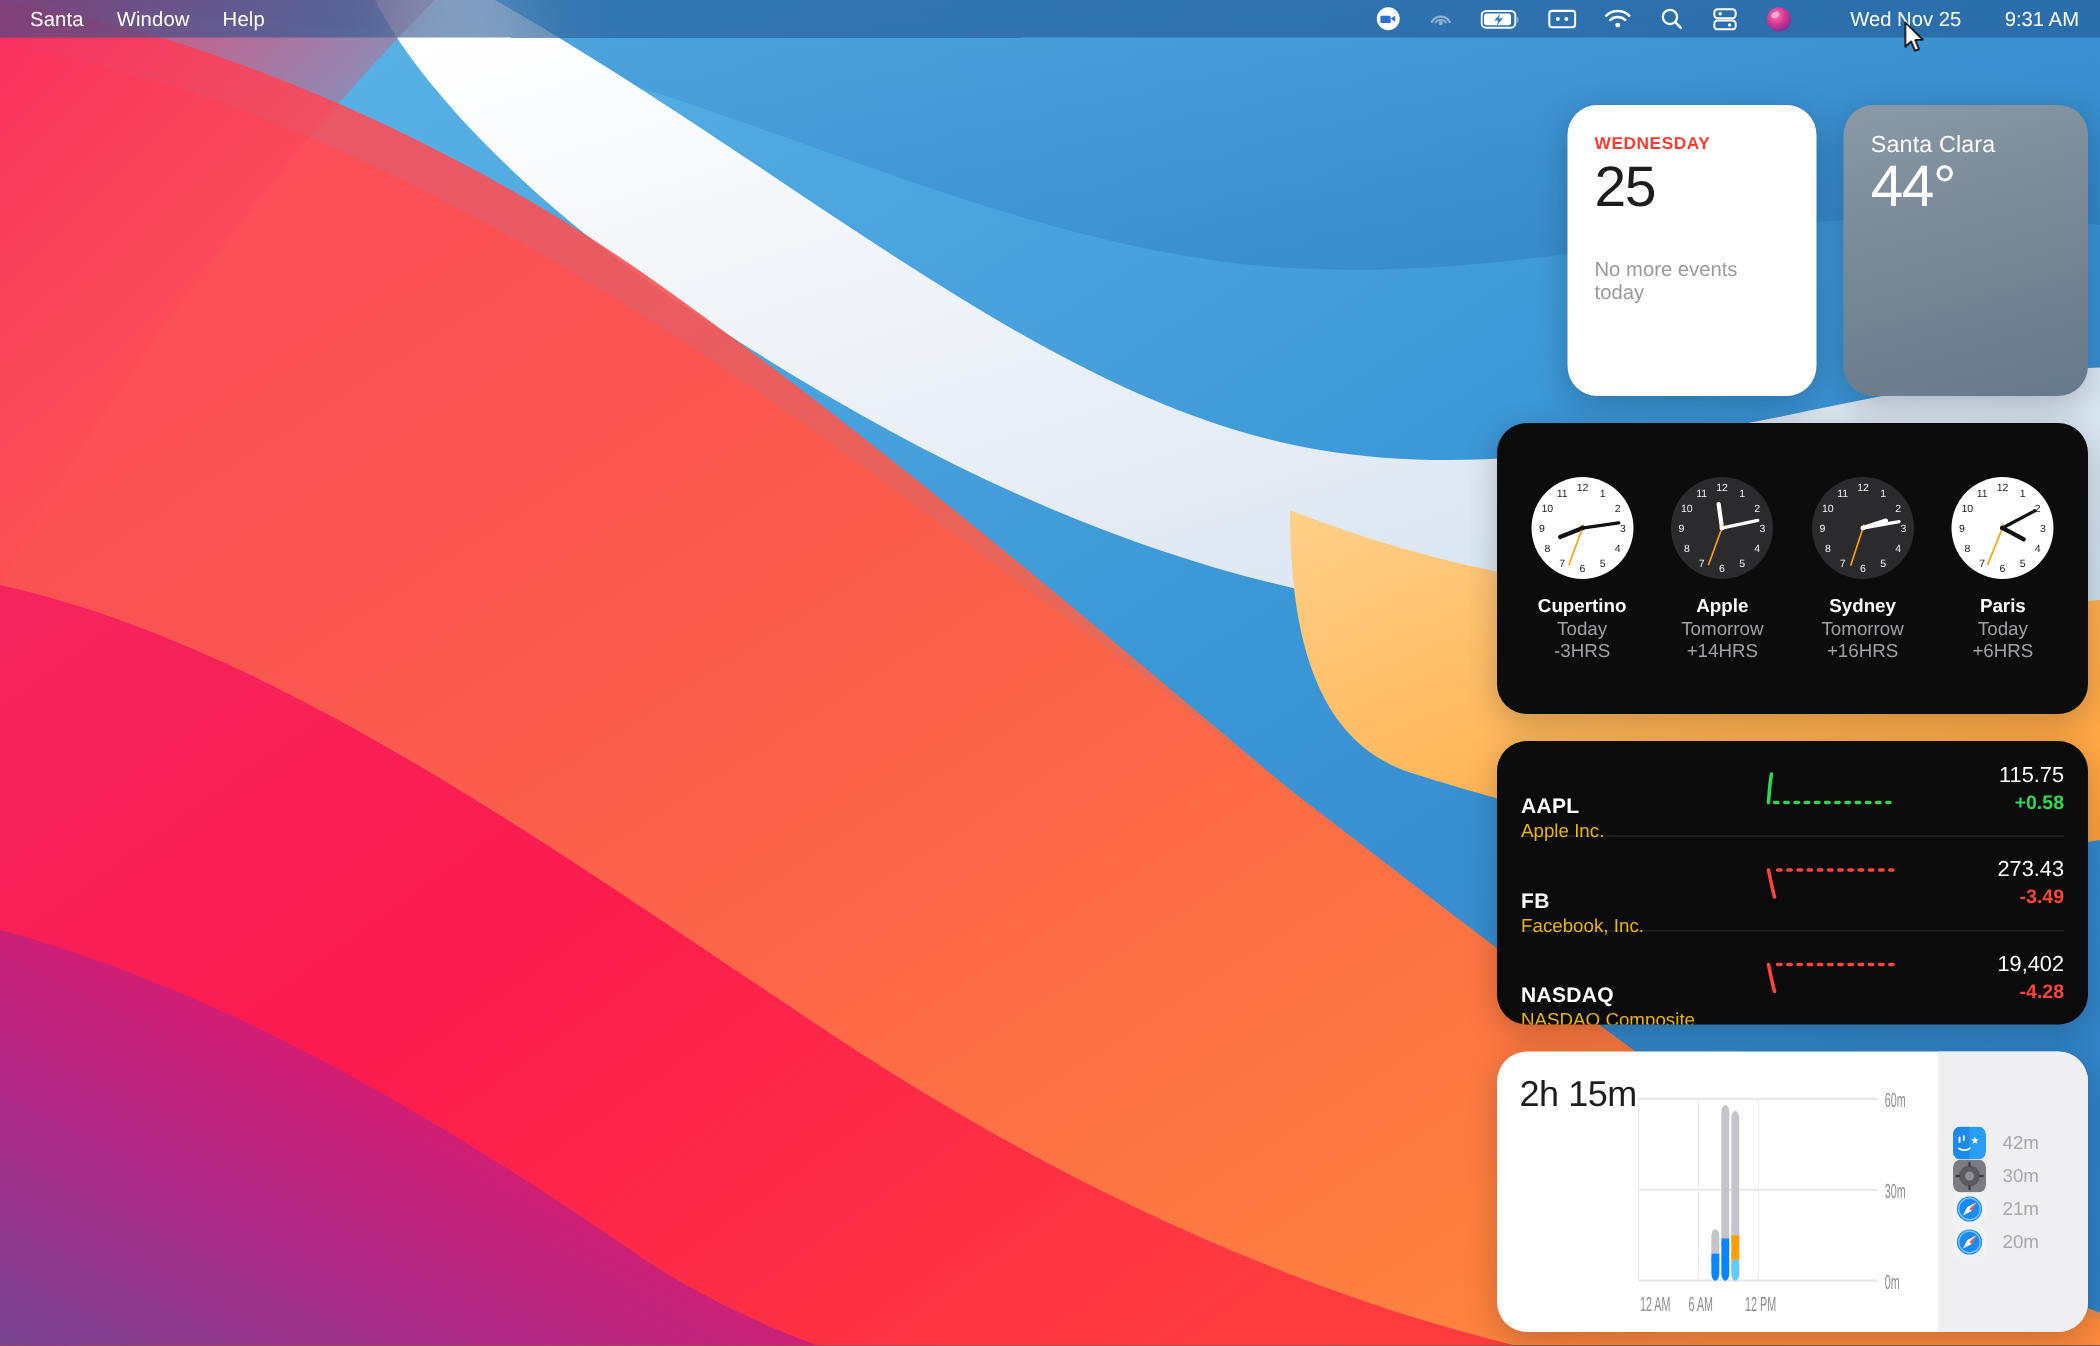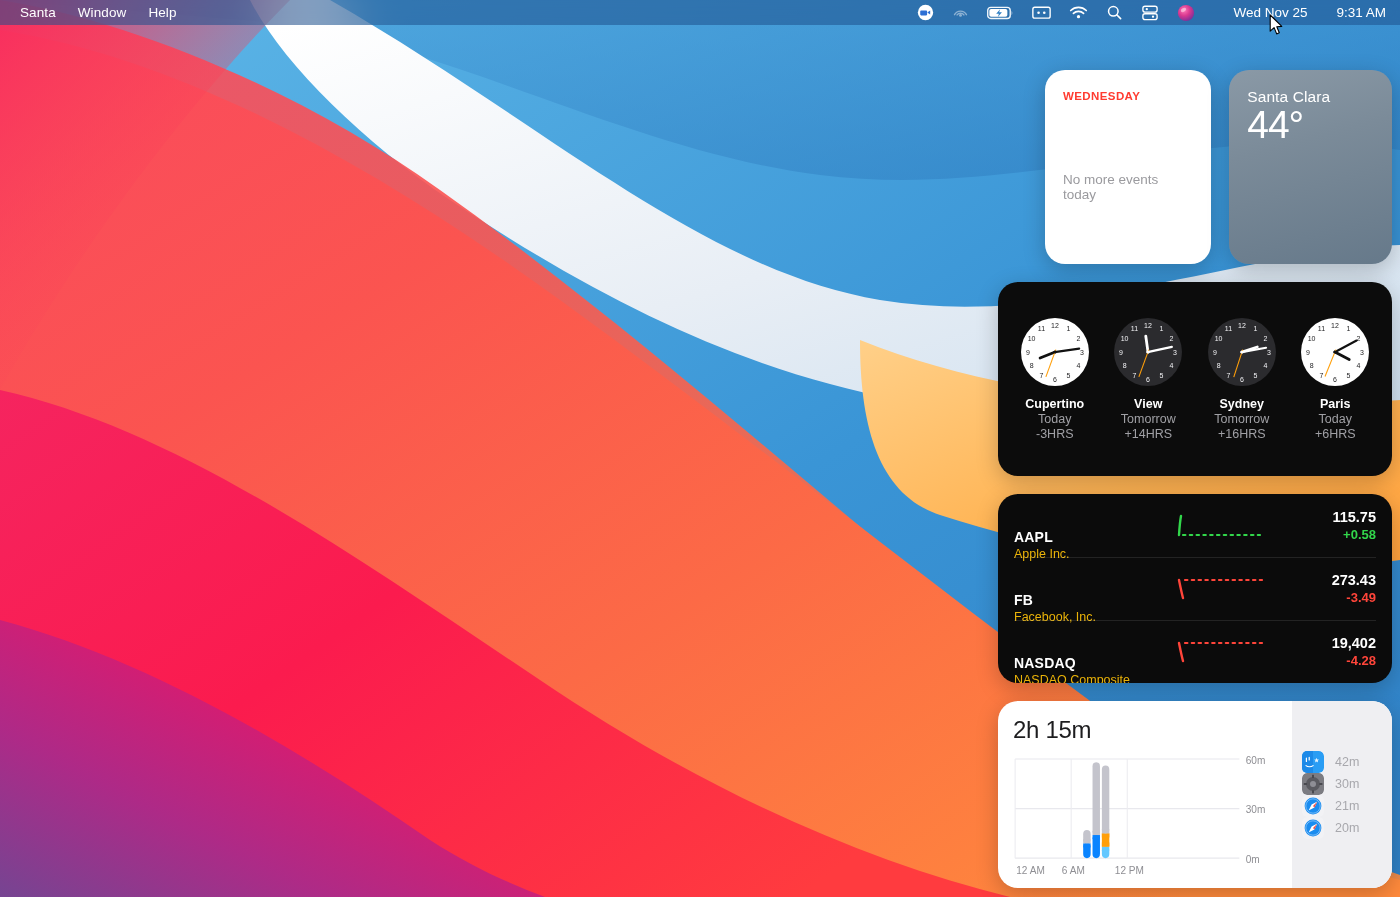--- a/index.html
+++ b/index.html
@@ -112,28 +112,28 @@
   }
   .stock-row + .stock-row::before {
     content:""; position:absolute; top:0; left:16px; right:16px;
     height:1px; background:rgba(255,255,255,0.10);
   }
   .stock-left { width:130px;margin-top:38px; }
   .stock-sym { font-size:14px; font-weight:bold; color:#fff; letter-spacing:.2px; }
   .stock-name { font-size:12.5px; color:#eab308; margin-top:2px; }
   .stock-spark { flex:1; display:flex; align-items:center; justify-content:center; }
   .stock-right { text-align:right; min-width:78px; }
-  .stock-price { font-size:14.5px; font-weight:bold; color:#fff; }
+  .stock-price { font-size:14.5px; font-weight:normal; color:#fff; }
   .stock-chg { font-size:13px; font-weight:bold; margin-top:2px; }
 
   
   .w-screentime {
     background:#fff; height:187px; display:flex;
   }
-  .st-main { flex:1; padding:15px 8px 10px 15px; display:flex; flex-direction:column; }
+  .st-main { flex:1; padding:15px 8px 10px 15px; display:flex; }
   .st-total { font-size:24px; color:#1d1d1f; font-weight:400; letter-spacing:-.3px; }
   .st-chart { flex:1; position:relative; margin-top:8px; }
   .st-chart svg { display:block; width:100%; height:100%; }
   .st-side {
     width:100px; background:#efeff2;
     display:flex; flex-direction:column;
     justify-content:center; 
     padding:10px 0 10px 10px;
   }
   .st-app { display:flex; align-items:center; gap:11px; }
@@ -293,20 +293,21 @@
       <div class="status-text" id="clock-time">9:31 AM</div>
     </div>
   </div>
 
   <div id="notification-center">
 
     <div class="row-2">
 
       <div class="widget w-calendar">
         <div class="cal-weekday">WEDNESDAY</div>
+        <div class="cal-daynum">25</div>
         <div class="cal-events">No more events today</div>
       </div>
 
       <div class="widget w-weather">
         <div class="wx-city">Santa Clara</div>
         <div class="wx-temp">44°</div>
       </div>
     </div>
 
     <div class="widget w-clocks" id="clocks-widget">
@@ -363,21 +364,21 @@
           </g>
           <g transform="rotate(78 35 35)">
             <rect x="33.9" y="9.5" width="2.2" height="27" rx="1.1" fill="#ffffff"></rect>
           </g>
           <g transform="rotate(200 35 35)">
             <rect x="34.5" y="8.5" width="1.1" height="29" fill="#ff9f0a"></rect>
           </g>
           <circle cx="35" cy="35" r="1.6" fill="#ffffff"></circle>
         </svg>
       </div>
-      <div class="clock-city">View</div>
+      <div class="clock-city">Apple</div>
       <div class="clock-day">Tomorrow</div>
       <div class="clock-off">+14HRS</div>
     </div>
         <div class="clock-cell">
       <div class="clock-face">
         <svg width="70" height="70" viewBox="0 0 70 70">
           <circle cx="35" cy="35" r="34" fill="#2b2b2e"></circle>
           <text x="48.5" y="14.2" font-size="7" font-family="Liberation Sans, sans-serif" fill="#f2f2f5" text-anchor="middle">1</text>
               <text x="58.4" y="24.1" font-size="7" font-family="Liberation Sans, sans-serif" fill="#f2f2f5" text-anchor="middle">2</text>
               <text x="62.0" y="37.6" font-size="7" font-family="Liberation Sans, sans-serif" fill="#f2f2f5" text-anchor="middle">3</text>

